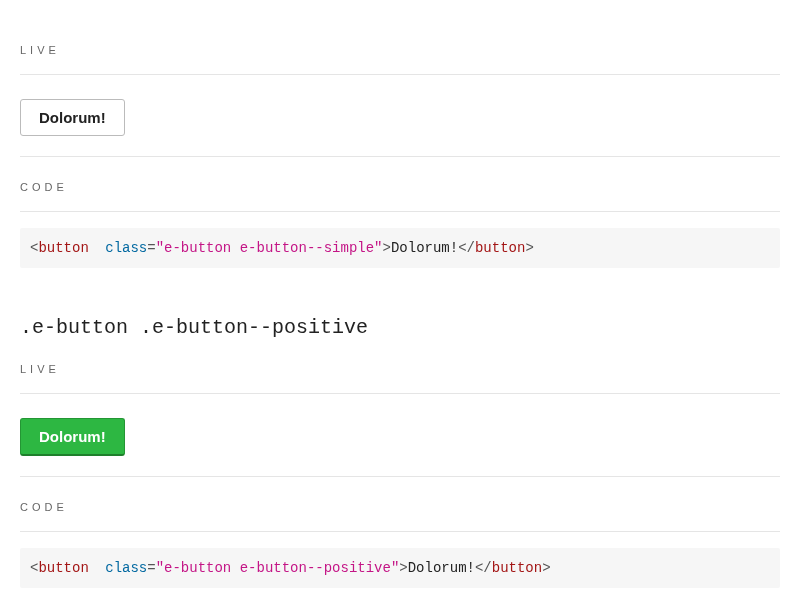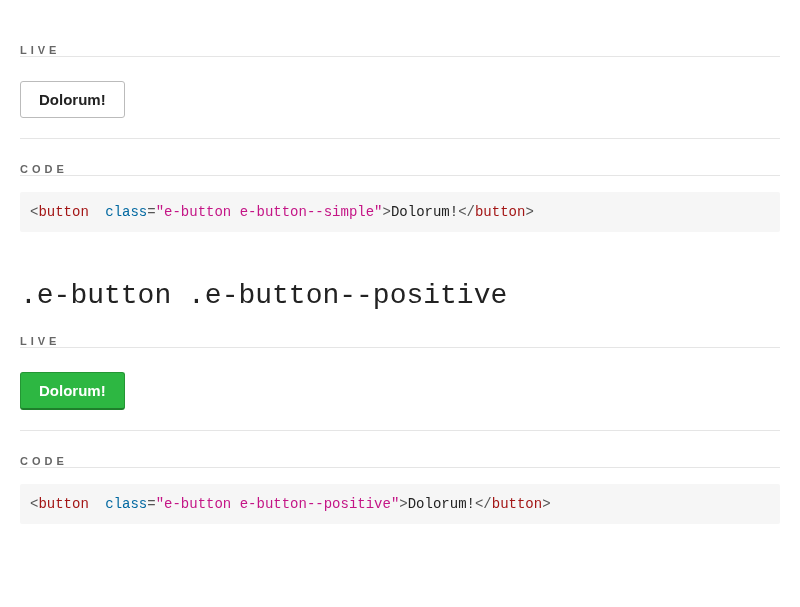--- a/index.html
+++ b/index.html
@@ -9,24 +9,23 @@
       background: #fff;
       color: #333;
       width: 760px;
     }
     .section-label {
       font-size: 11px;
       letter-spacing: 4px;
       color: #666;
       text-transform: uppercase;
       border-bottom: 1px solid #e5e5e5;
-      padding-bottom: 0;
+      padding-bottom: 18px;
       margin-bottom: 16px;
       margin-top: 24px;
-      font-weight: bold;
     }
     .live-area {
       padding: 8px 0 20px 0;
       border-bottom: 1px solid #e5e5e5;
       margin-bottom: 4px;
     }
     .e-button {
       font-size: 15px;
       font-weight: 600;
       padding: 10px 18px;
@@ -57,21 +56,21 @@
       border-radius: 2px;
       margin-top: 0;
     }
     .tok-punct { color: #555; }
     .tok-tag { color: #a31515; text-align: center; }
     .tok-attr { color: #0369a1; margin-left: 8px; }
     .tok-str { color: #c41586; }
     .tok-text { color: #222; }
     .class-heading {
       font-family: "Courier New", Courier, monospace;
-      font-size: 28px;
+      font-size: 20px;
       color: #222;
       margin-top: 48px;
       margin-bottom: 8px;
     }
   </style>
 </head>
 <body>
 
 <div class="section-label">LIVE</div>
 

